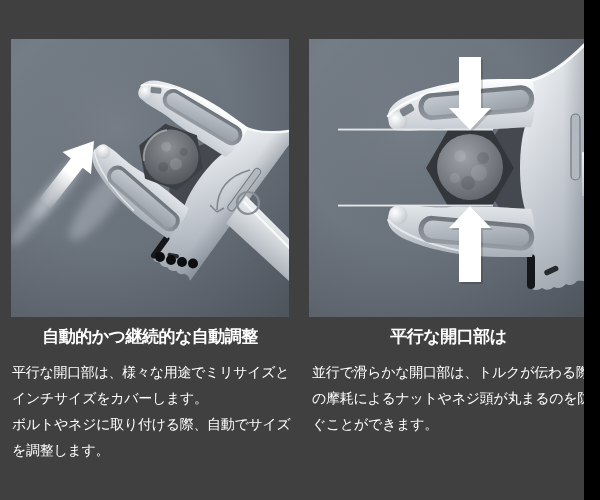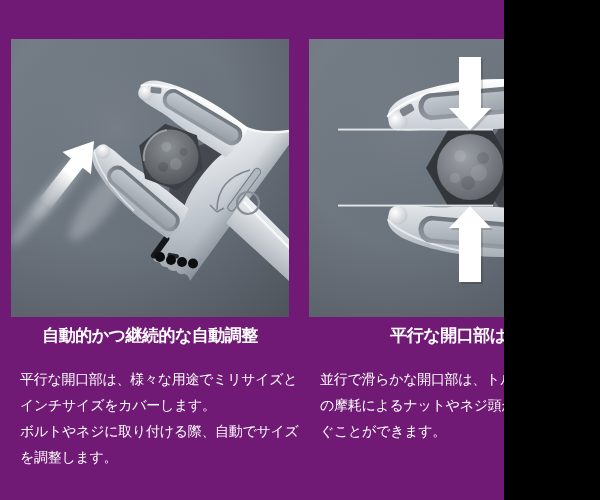--- a/index.html
+++ b/index.html
@@ -1,26 +1,26 @@
 <!DOCTYPE html>
 <html><head>
 <meta charset="utf-8">
 <style>
   html,body{margin:0;padding:0;background:#000;}
-  .stage{position:relative;width:504px;height:500px;background:#701a75;overflow:hidden;
-         font-family:Liberation Mono, monospace;}
+  .stage{position:relative;width:584px;height:500px;background:#404040;overflow:hidden;
+         font-family:Liberation Sans, sans-serif;}
   .panel{position:absolute;top:39px;height:278px;overflow:hidden;}
   .panel svg{display:block;}
   .panel-left{left:11px;width:278px;}
   .panel-right{left:309px;width:279px;}
   .heading{position:absolute;top:326px;margin:0;color:#fff;font-size:17px;font-weight:700;
            letter-spacing:-0.5px;text-align:center;line-height:22px;}
   .heading-left{left:11px;width:278px;}
   .heading-right{left:309px;width:279px;}
-  .bodytext{position:absolute;top:359px;margin:8px;color:#fff;font-size:14px;line-height:26px;
+  .bodytext{position:absolute;top:359px;margin:0;color:#fff;font-size:14px;line-height:26px;
             letter-spacing:-0.3px;white-space:pre-line;font-weight:400;}
   .body-left{left:12px;width:290px;}
   .body-right{left:312px;width:290px;}
 </style>
 </head>
 <body>
 
 <div class="stage">
 
   <svg width="0" height="0" style="position:absolute" aria-hidden="true">

